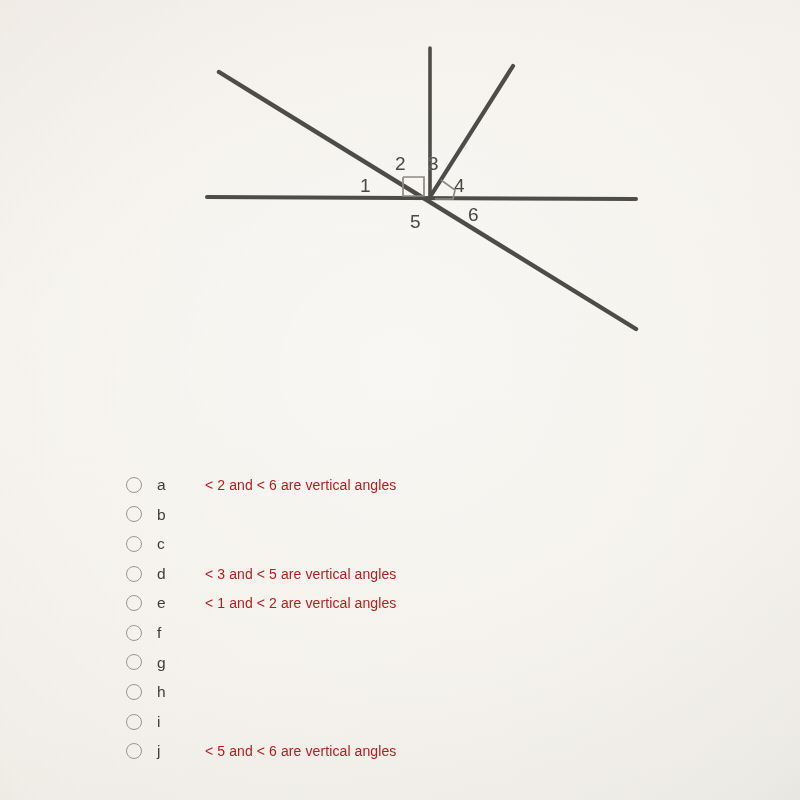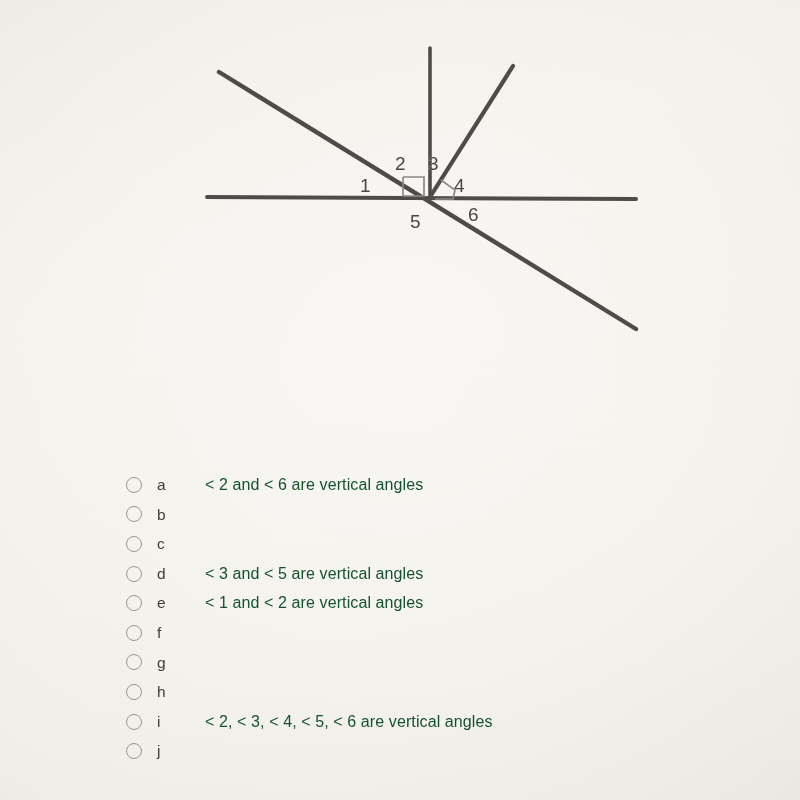--- a/index.html
+++ b/index.html
@@ -83,22 +83,22 @@
   }
   .option-letter {
     width: 48px;
     flex: 0 0 auto;
     margin-left: 15px;
     font-size: 15.5px;
     color: #3f3d3a;
     line-height: 1;
   }
   .option-text {
-    font-size: 16px;
-    color: #14532d;
+    font-size: 14px;
+    color: #b91c1c;
     line-height: 1;
     white-space: nowrap;
     letter-spacing: 0.1px;
   }
 </style>
 </head>
 <body>
 
 <div id="page"></div>
 <div id="grain"></div>
@@ -161,19 +161,19 @@
       <div class="radio"></div>
       <div class="option-letter">g</div>
     </div>
     <div class="option-row">
       <div class="radio"></div>
       <div class="option-letter">h</div>
     </div>
     <div class="option-row">
       <div class="radio"></div>
       <div class="option-letter">i</div>
-      <div class="option-text">&lt; 2, &lt; 3, &lt; 4, &lt; 5, &lt; 6 are vertical angles</div>
     </div>
     <div class="option-row">
       <div class="radio"></div>
       <div class="option-letter">j</div>
+      <div class="option-text">&lt; 5 and &lt; 6 are vertical angles</div>
     </div>
   </div>
 
 </body></html>

